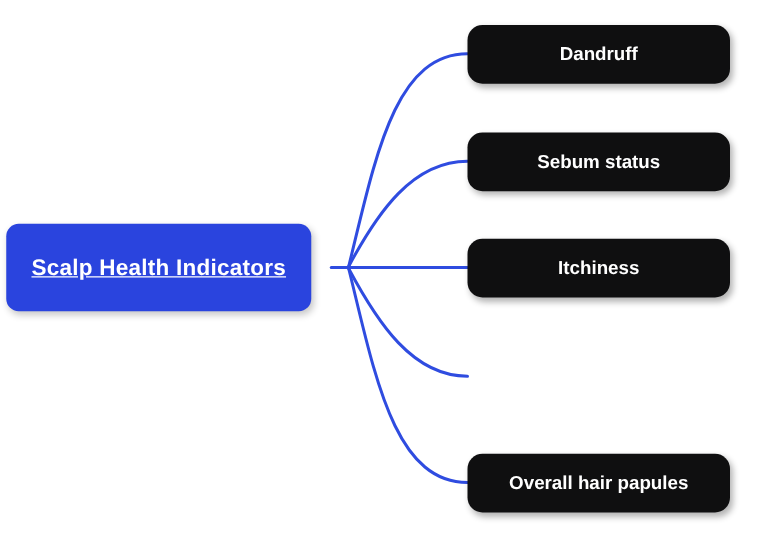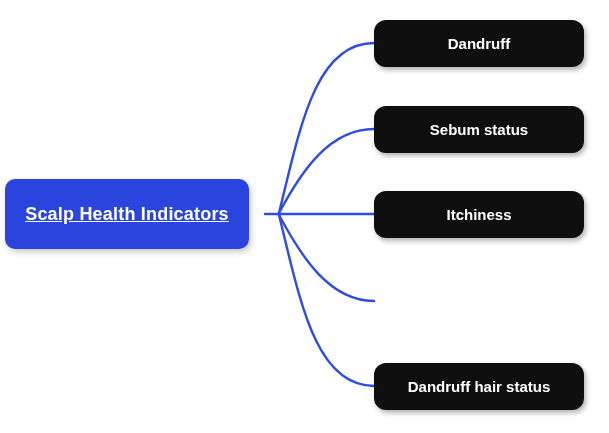--- a/index.html
+++ b/index.html
@@ -96,16 +96,16 @@
   <div class="node child-node pos-1">
     <span class="node-label">Sebum status</span>
   </div>
 
   <div class="node child-node pos-2">
     <span class="node-label">Itchiness</span>
   </div>
 
 
   <div class="node child-node pos-4">
-    <span class="node-label">Dandruff hair status</span>
+    <span class="node-label">Overall hair papules</span>
   </div>
 
 </div>
 
 </body></html>

